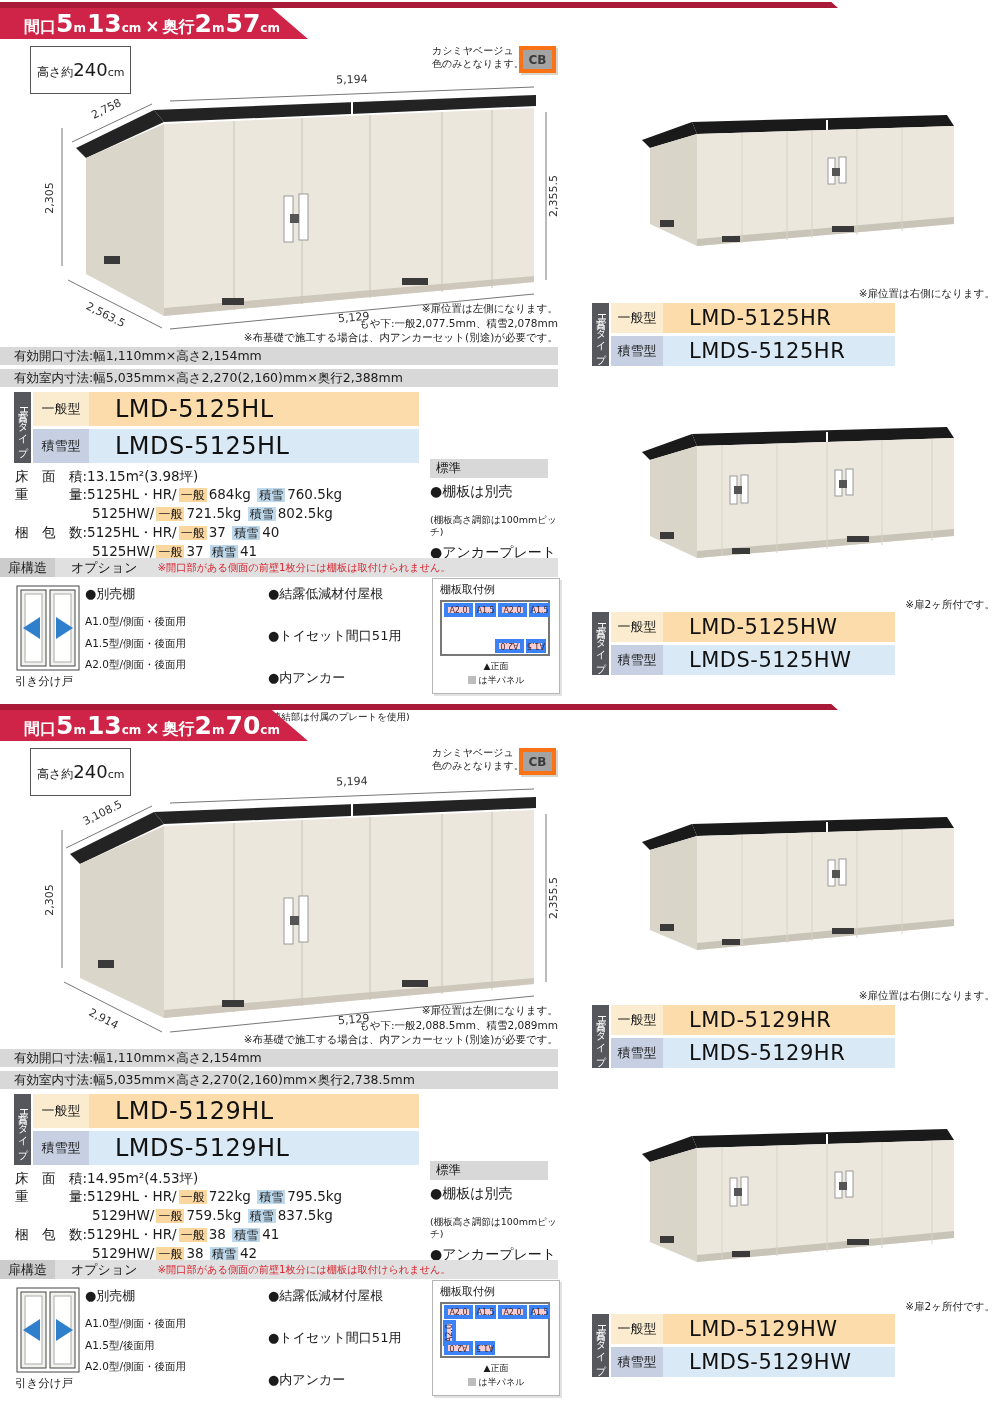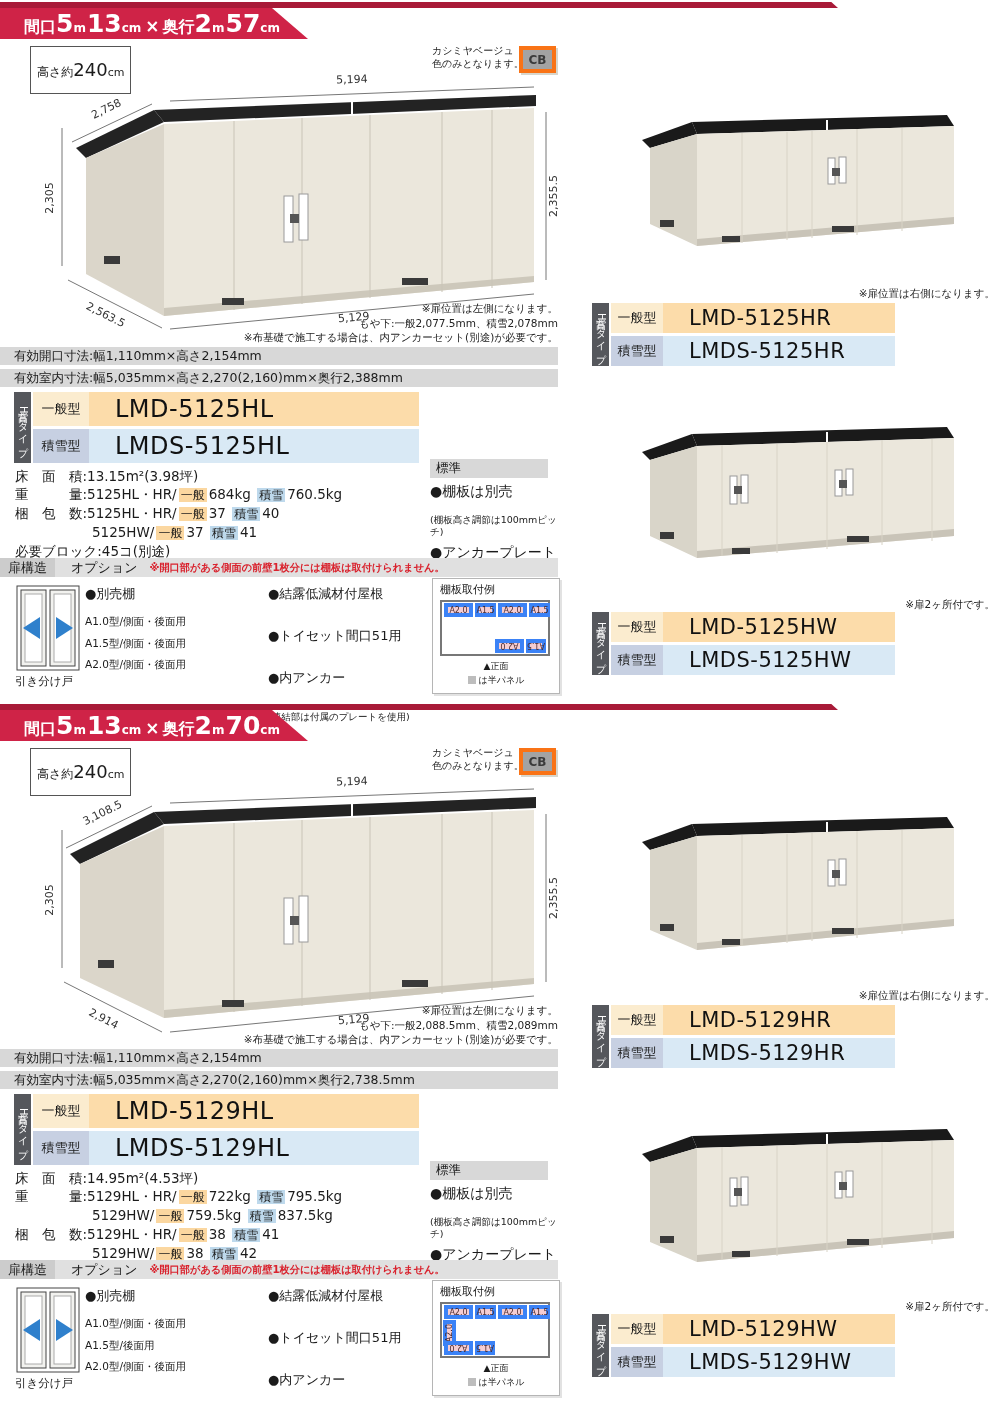--- a/index.html
+++ b/index.html
@@ -66,21 +66,21 @@
   .hl.g{background:var(--hlg)}.hl.s{background:var(--hls)}
 
   .standard{position:absolute;left:430px;top:459px;width:134px}
   .stitle{background:var(--band);font-size:12.5px;padding:1px 6px;margin-bottom:5px;width:118px;box-sizing:border-box}
   .sitem{font-size:14px;line-height:17px;margin-top:3px}
   .ssmall{font-size:9.5px;line-height:12px;color:#222;margin:14px 0 6px}
 
   .optheader{position:absolute;left:0;top:558px;width:558px;height:19px;background:#e0e0e0;
              display:flex;align-items:center;font-size:13px;white-space:nowrap}
   .oh-left{background:#cccccc;padding:0 8px;height:19px;display:flex;align-items:center;margin-right:16px}
-  .oh-note{color:var(--red);font-size:10.2px;margin-left:12px;font-weight:bold}
+  .oh-note{color:var(--red);font-size:10.2px;margin-left:20px;font-weight:normal}
 
   .doorsvg{position:absolute;left:16px;top:585px}
   .doorcap{position:absolute;left:15px;top:674px;font-size:11.5px}
   .shelfcol{position:absolute;left:85px;top:585px}
   .shelftitle{font-size:13px;margin-bottom:8px}
   .shelfitem{font-size:10.5px;line-height:21.5px}
   .optcol{position:absolute;left:268px;top:585px;width:170px}
   .optitem{font-size:13px;margin-bottom:24px}
   .optsmall{font-size:9.5px;margin-top:2px}
 
@@ -191,20 +191,21 @@
     </div>
     <div class="mrow r2">
       <div class="chip s">積雪型</div>
       <div class="strip s">LMDS-5125HL</div>
     </div>
   </div>
 
   <div class="specs">
     <div><span class="slabel">床　面　積:</span><span>13.15m²(3.98坪)</span></div>
     <div><span class="slabel">重　　　量:</span><span>5125HL・HR/</span><span class="hl g">一般</span><span>684kg</span> <span class="hl s">積雪</span><span>760.5kg</span></div>
+    <div class="indent"><span>5125HW/</span><span class="hl g">一般</span><span>721.5kg</span> <span class="hl s">積雪</span><span>802.5kg</span></div>
     <div><span class="slabel">梱　包　数:</span><span>5125HL・HR/</span><span class="hl g">一般</span><span>37</span> <span class="hl s">積雪</span><span>40</span></div>
     <div class="indent"><span>5125HW/</span><span class="hl g">一般</span><span>37</span> <span class="hl s">積雪</span><span>41</span></div>
     <div>必要ブロック:45コ(別途)</div>
   </div>
 
   <div class="standard">
     <div class="stitle">標準</div>
     <div class="sitem">●棚板は別売</div>
     <div class="ssmall">(棚板高さ調節は100mmピッチ)</div>
     <div class="sitem">●アンカープレート付</div>

